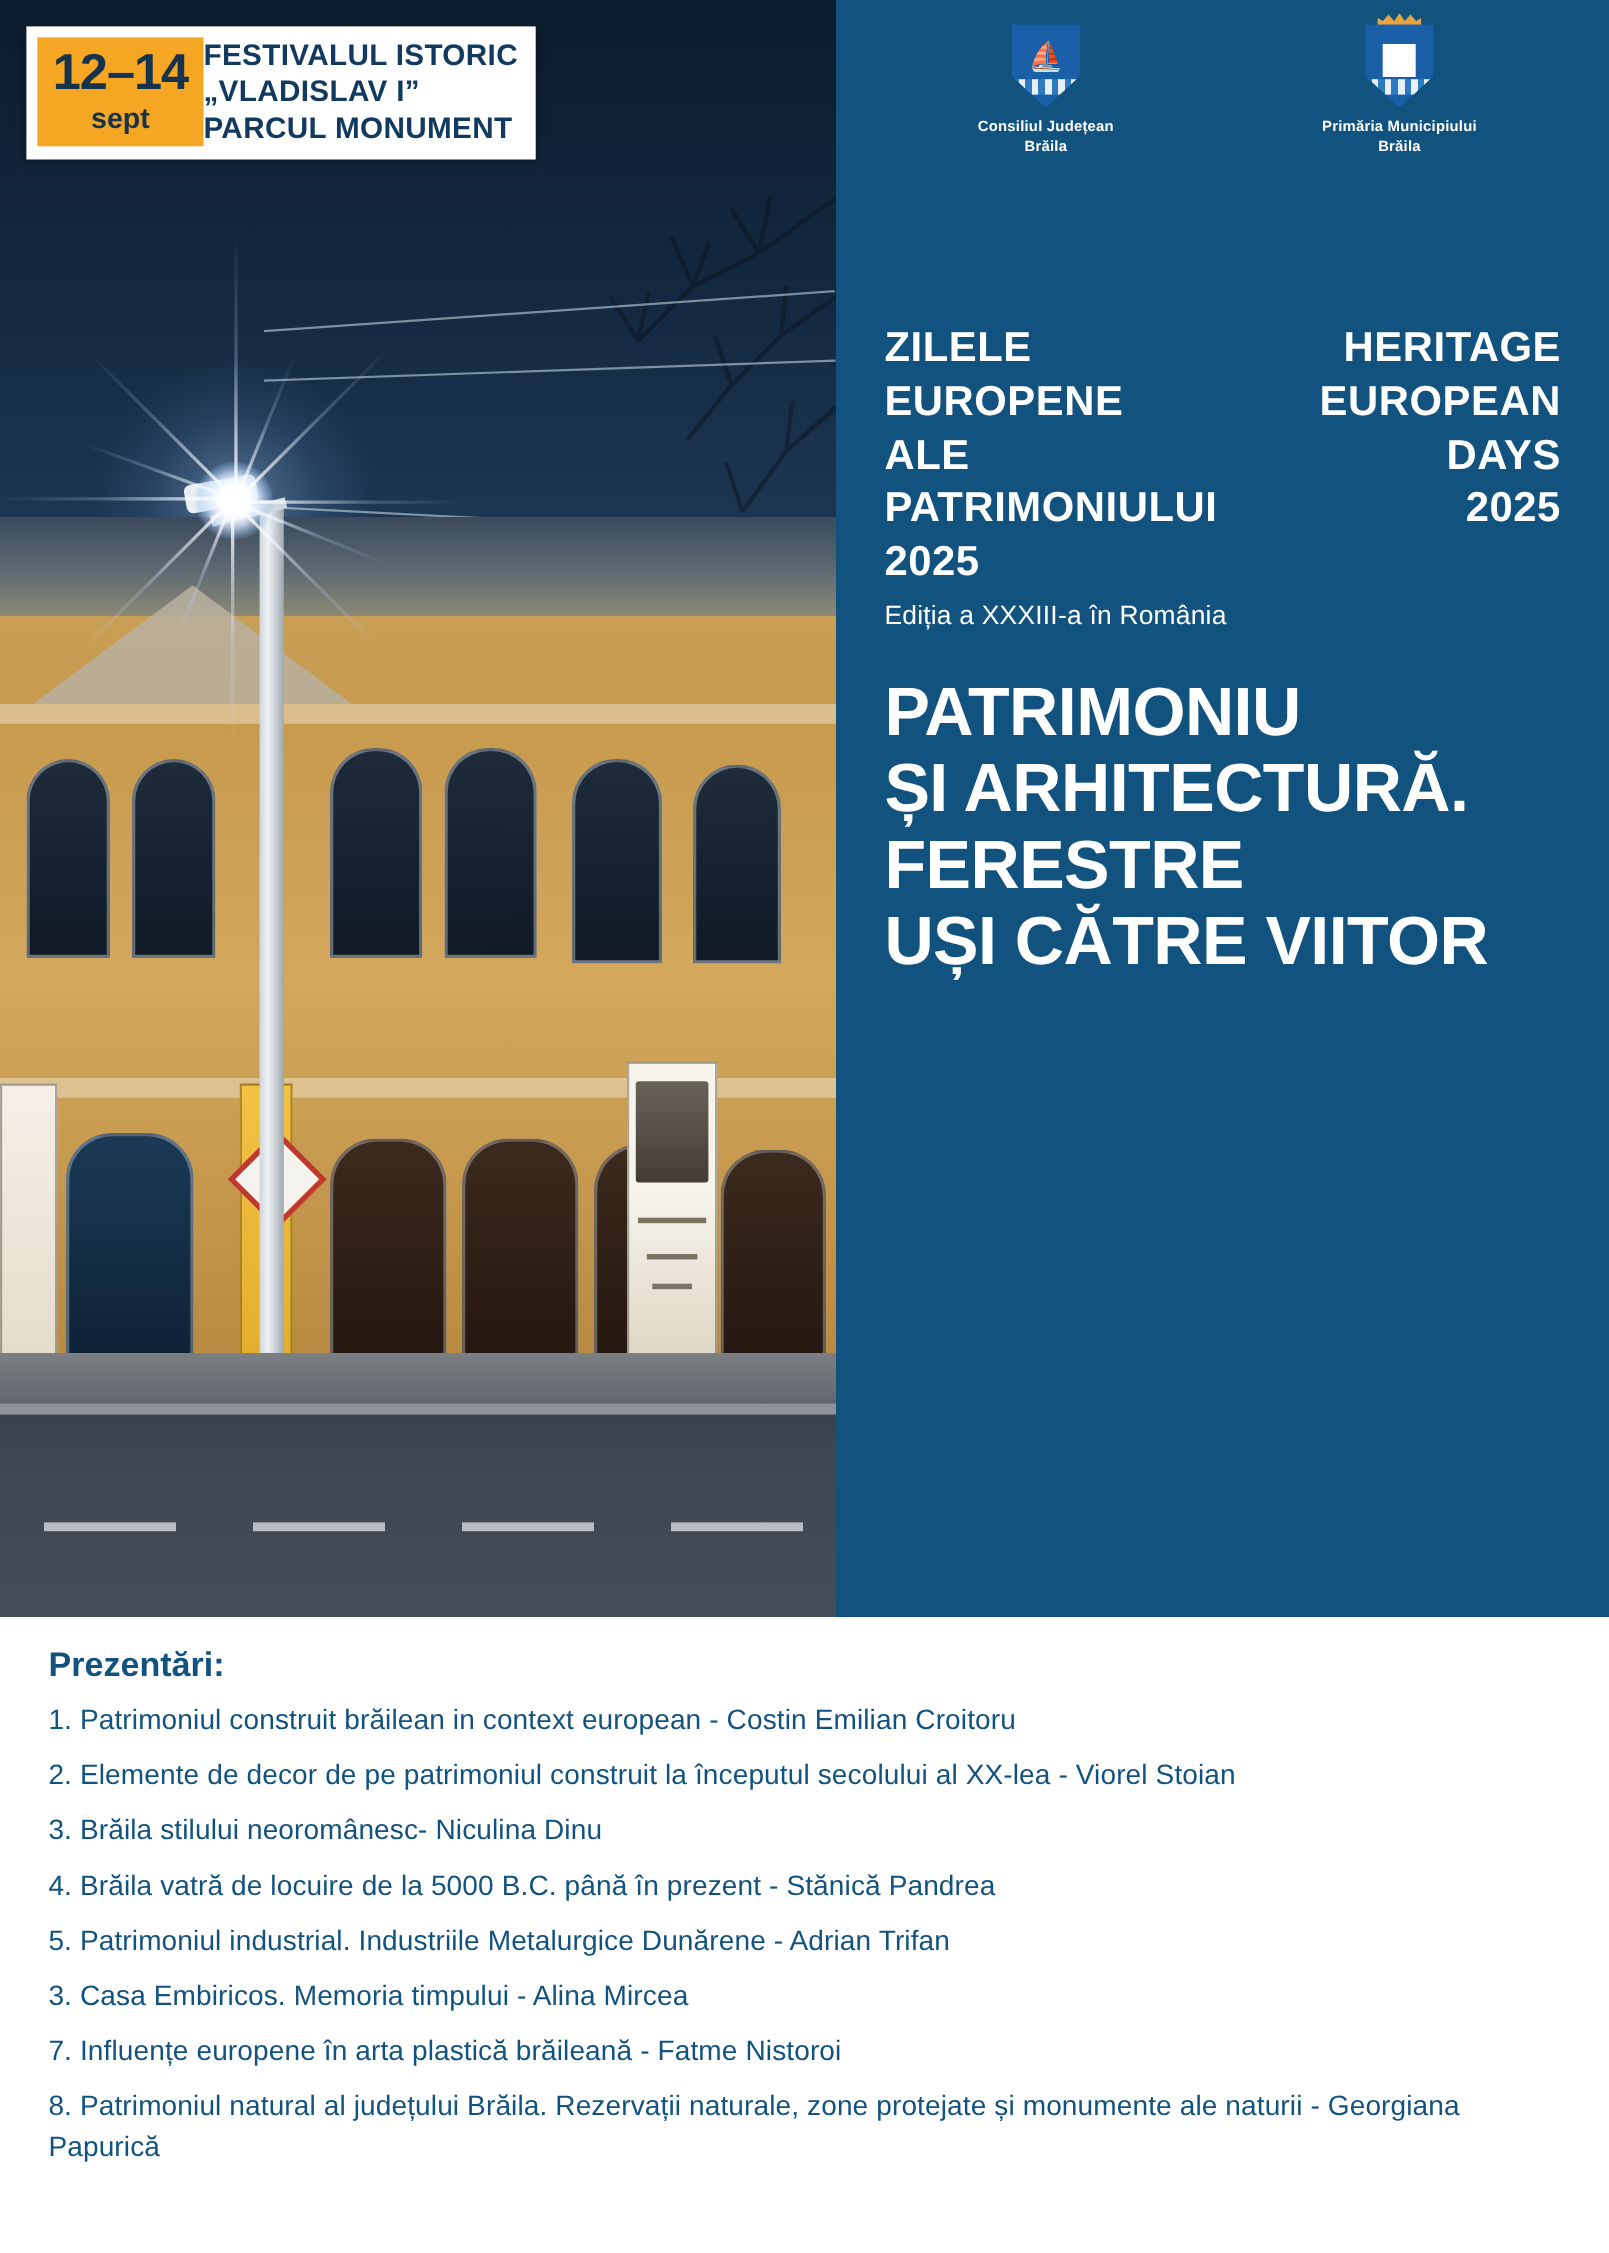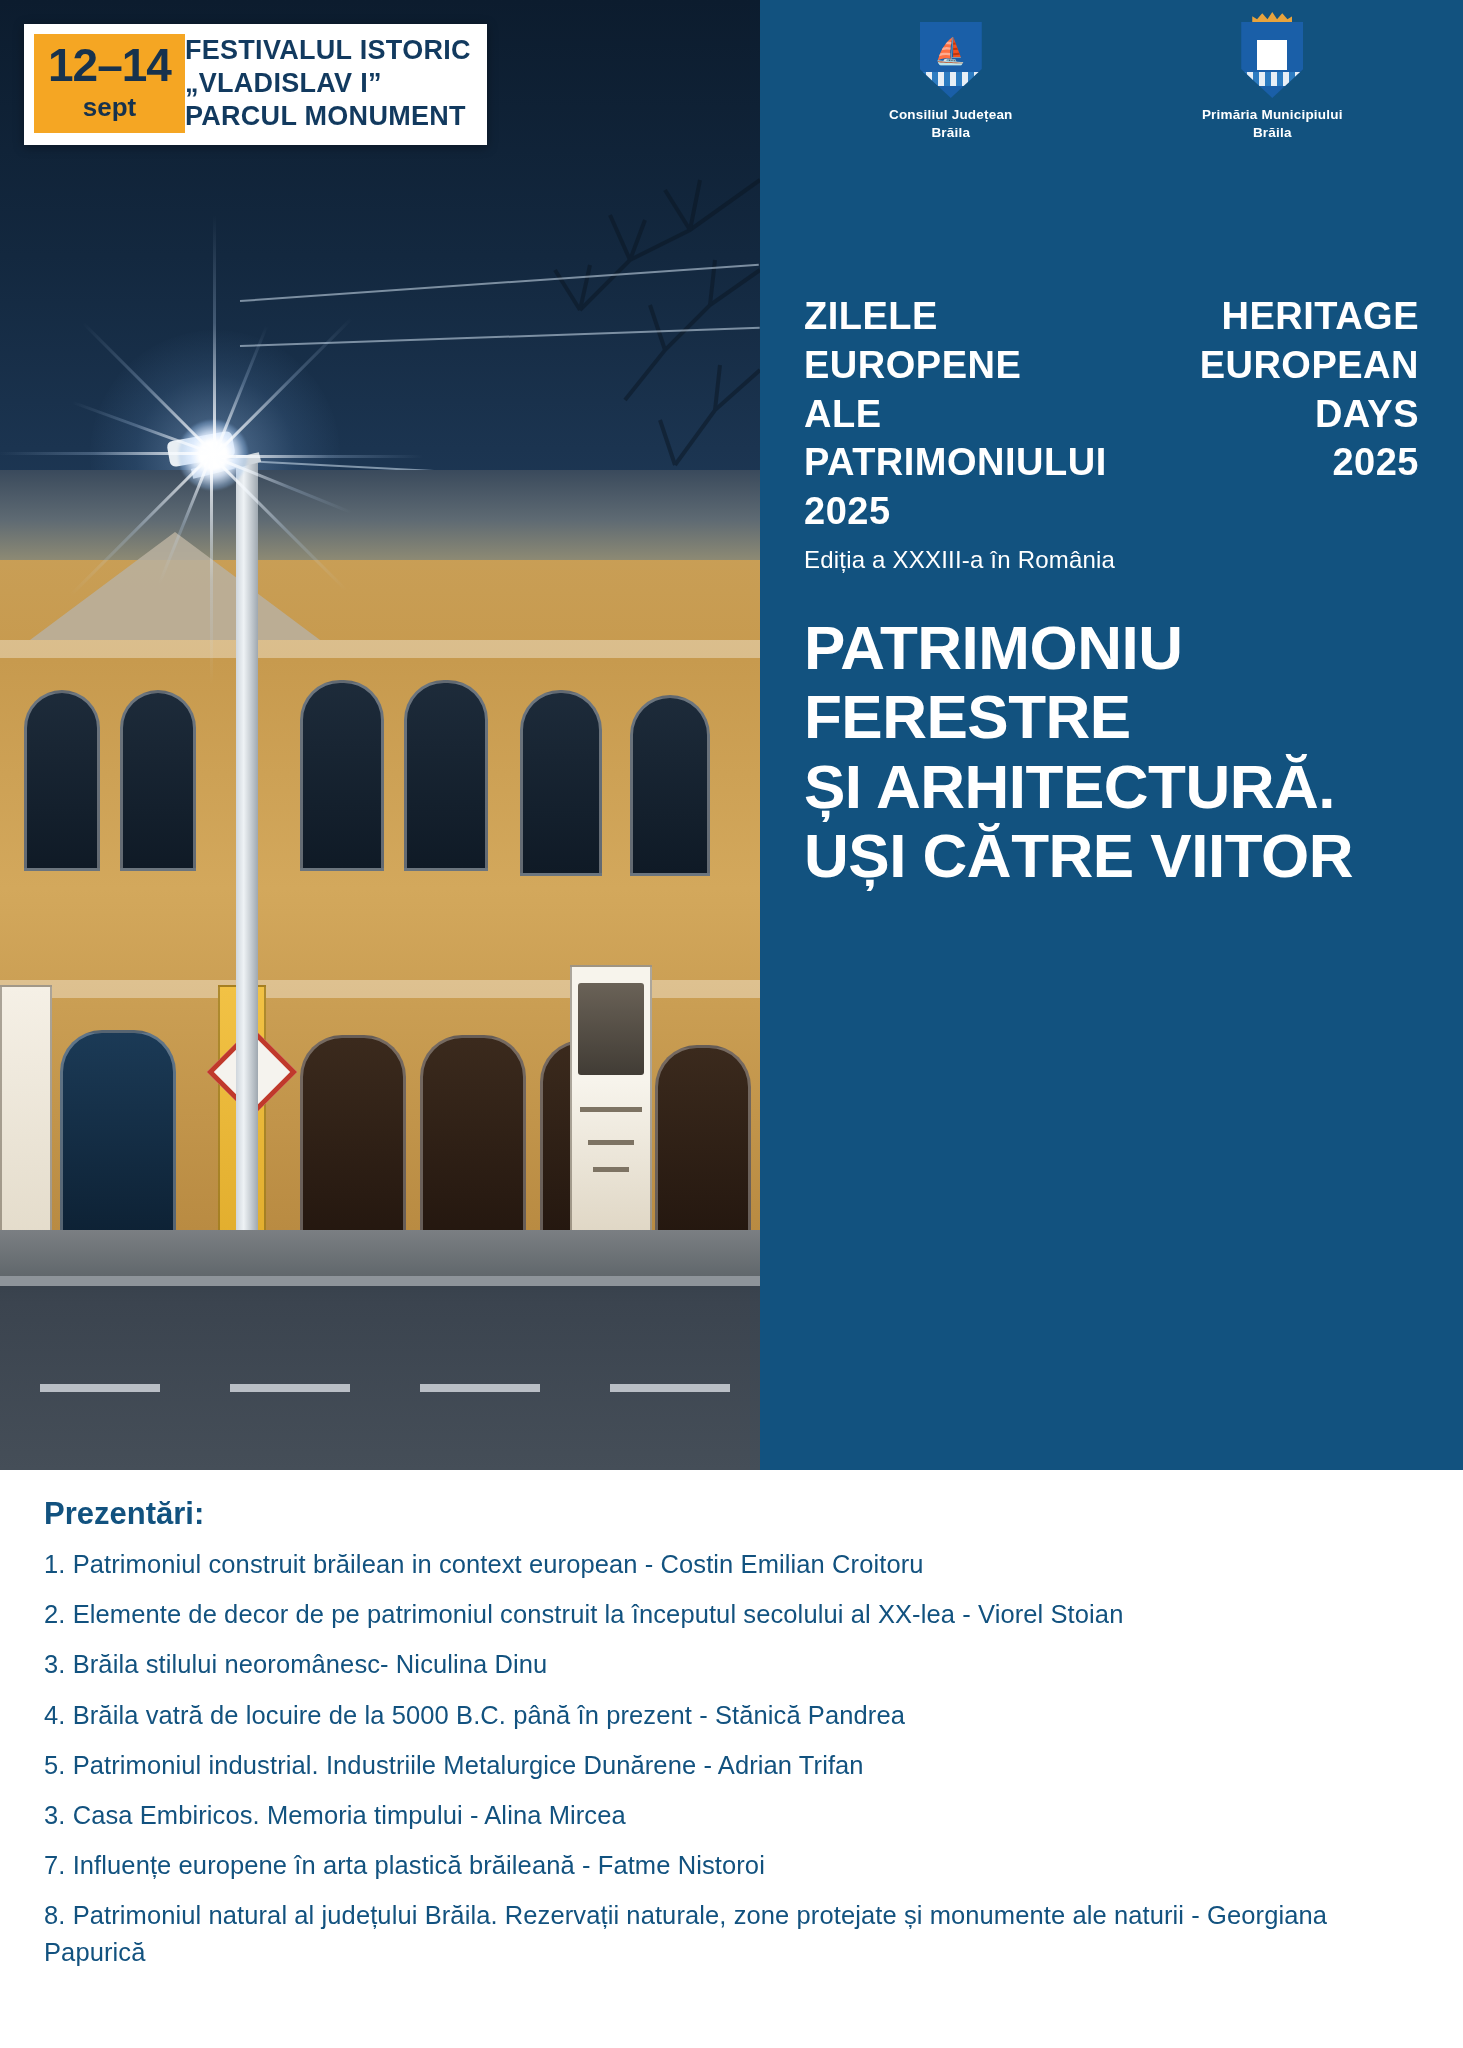--- a/index.html
+++ b/index.html
@@ -505,22 +505,22 @@
           <div>HERITAGE</div>
           <div>EUROPEAN DAYS</div>
           <div>2025</div>
         </div>
       </div>
       <div class="edition">Ediția a XXXIII-a în România</div>
     </div>
 
     <div class="theme">
       <div>PATRIMONIU</div>
+      <div>ȘI ARHITECTURĂ.</div>
       <div>FERESTRE</div>
-      <div>ȘI ARHITECTURĂ.</div>
       <div>UȘI CĂTRE VIITOR</div>
     </div>
 
   </div>
 </div>
 
 <div class="bottom">
   <div class="prez-title">Prezentări:</div>
   <div class="prez-item">1. Patrimoniul construit brăilean in context european - Costin Emilian Croitoru</div>
   <div class="prez-item">2. Elemente de decor de pe patrimoniul construit la începutul secolului al XX-lea - Viorel Stoian</div>

